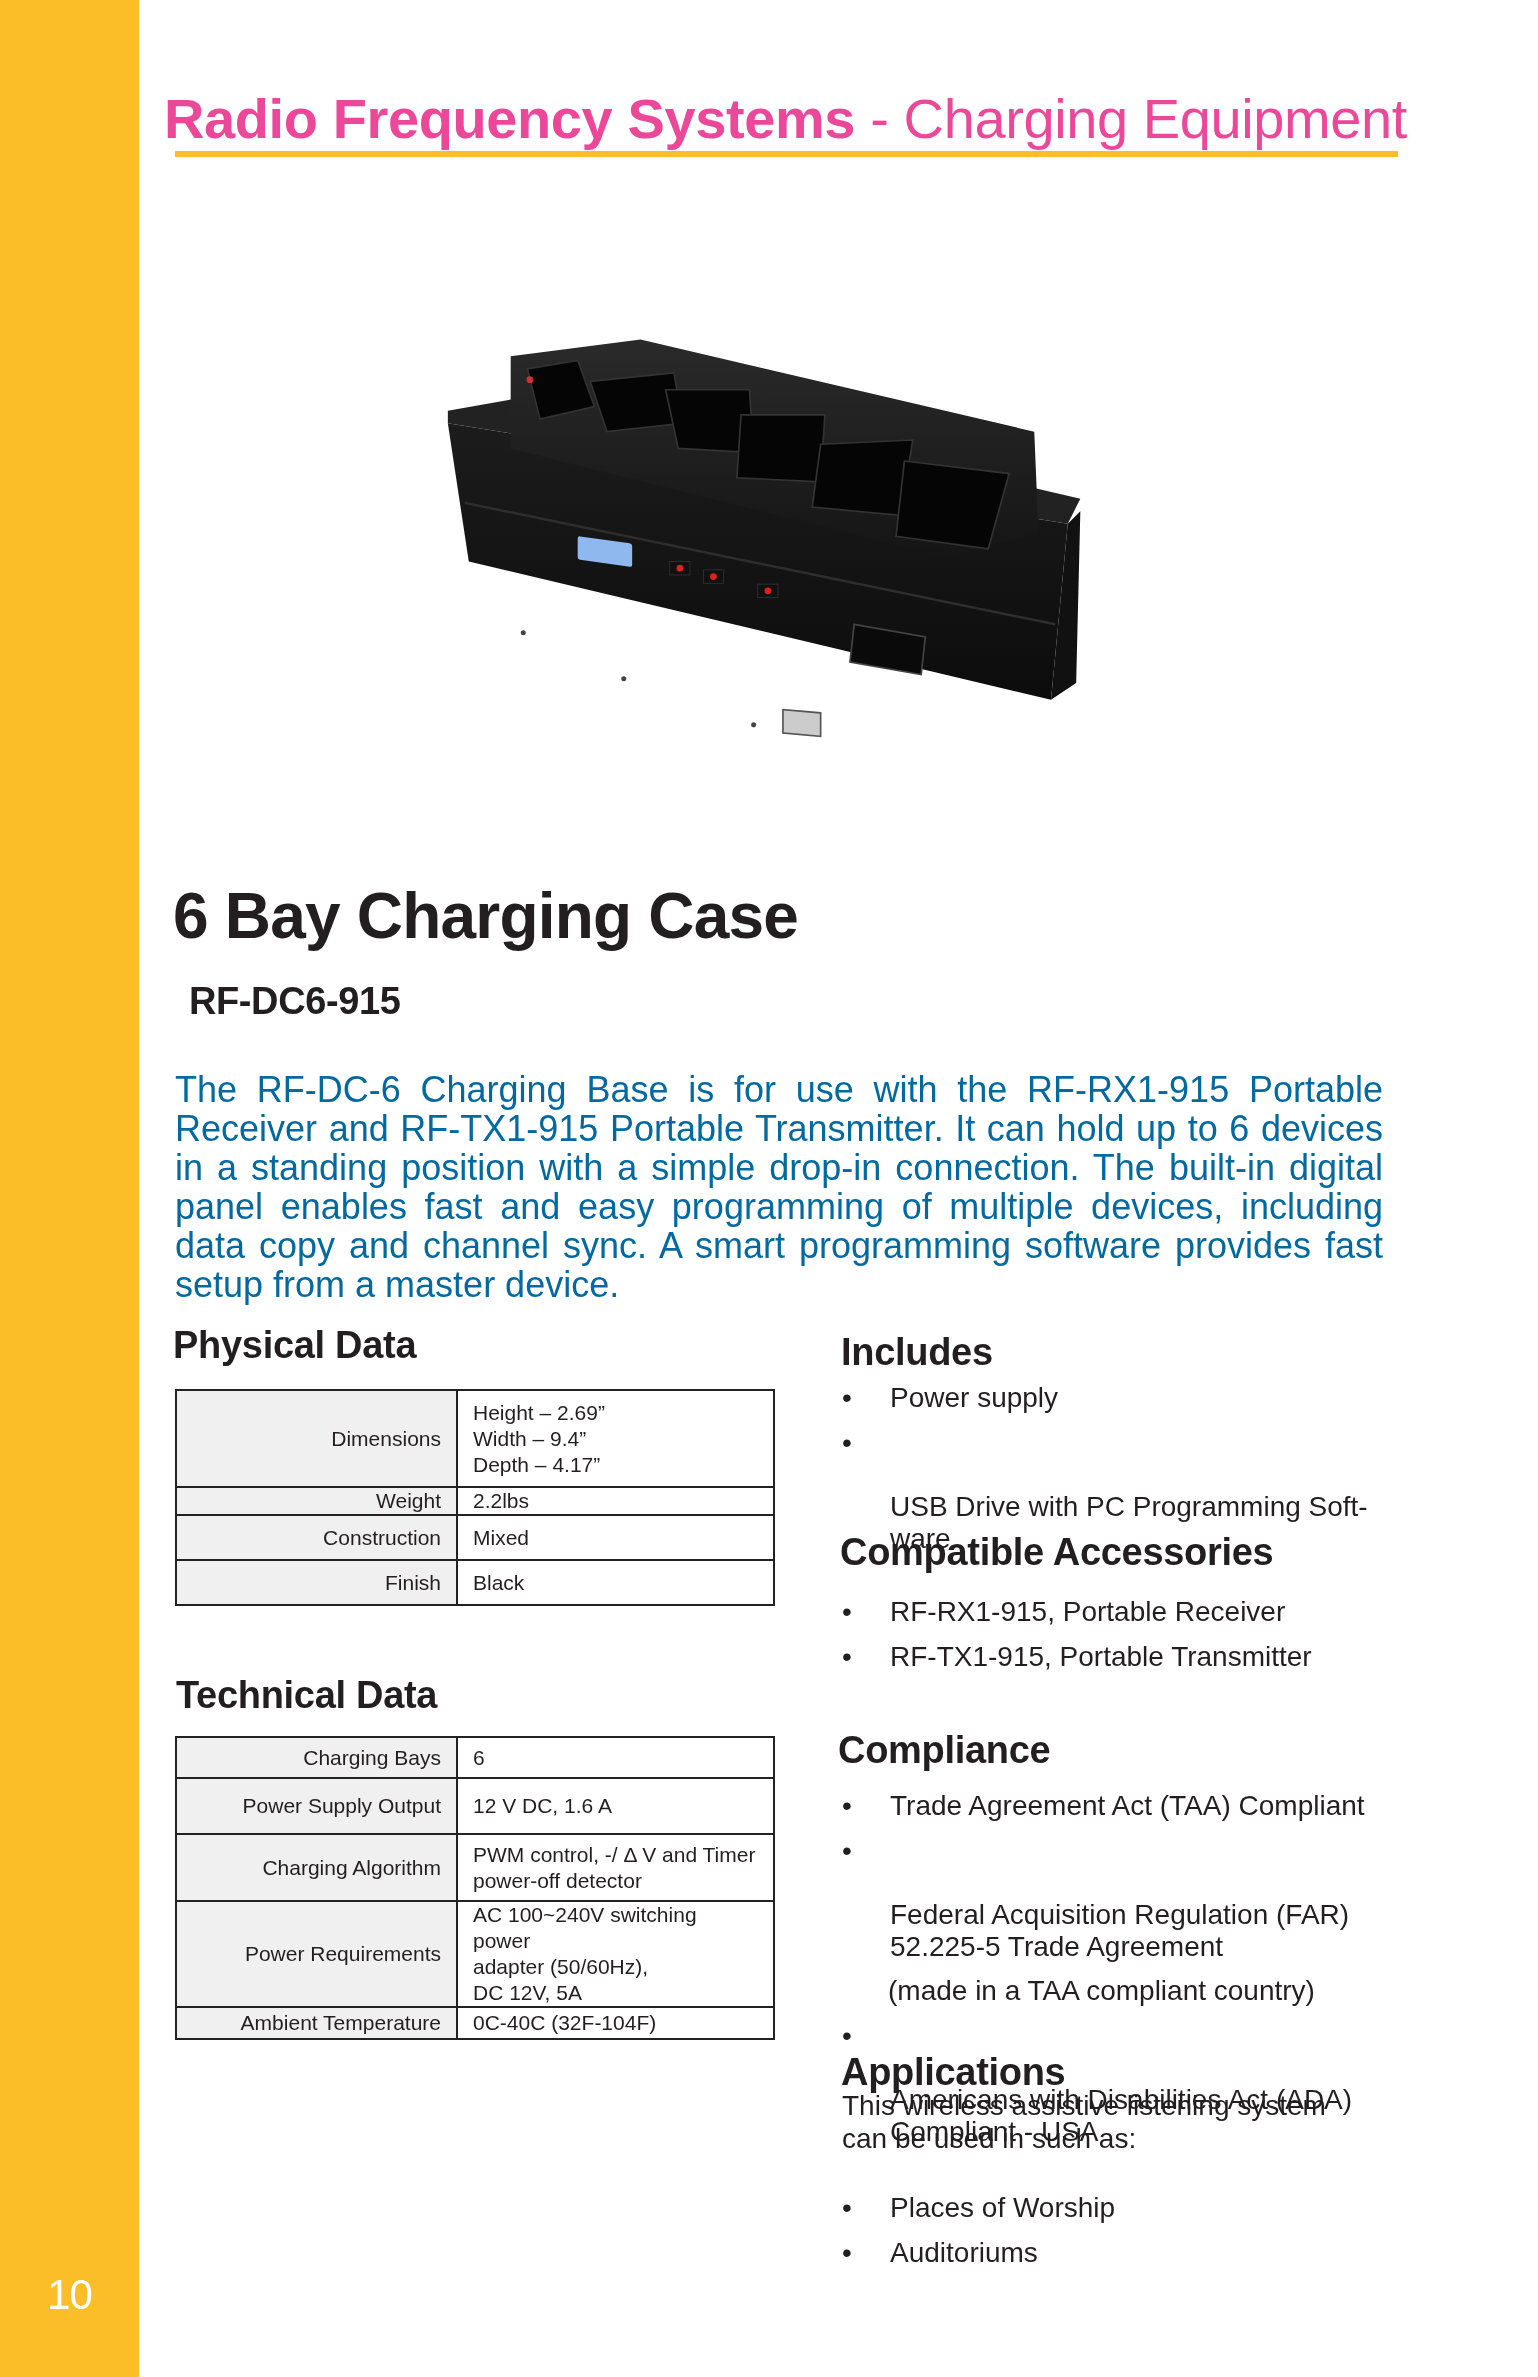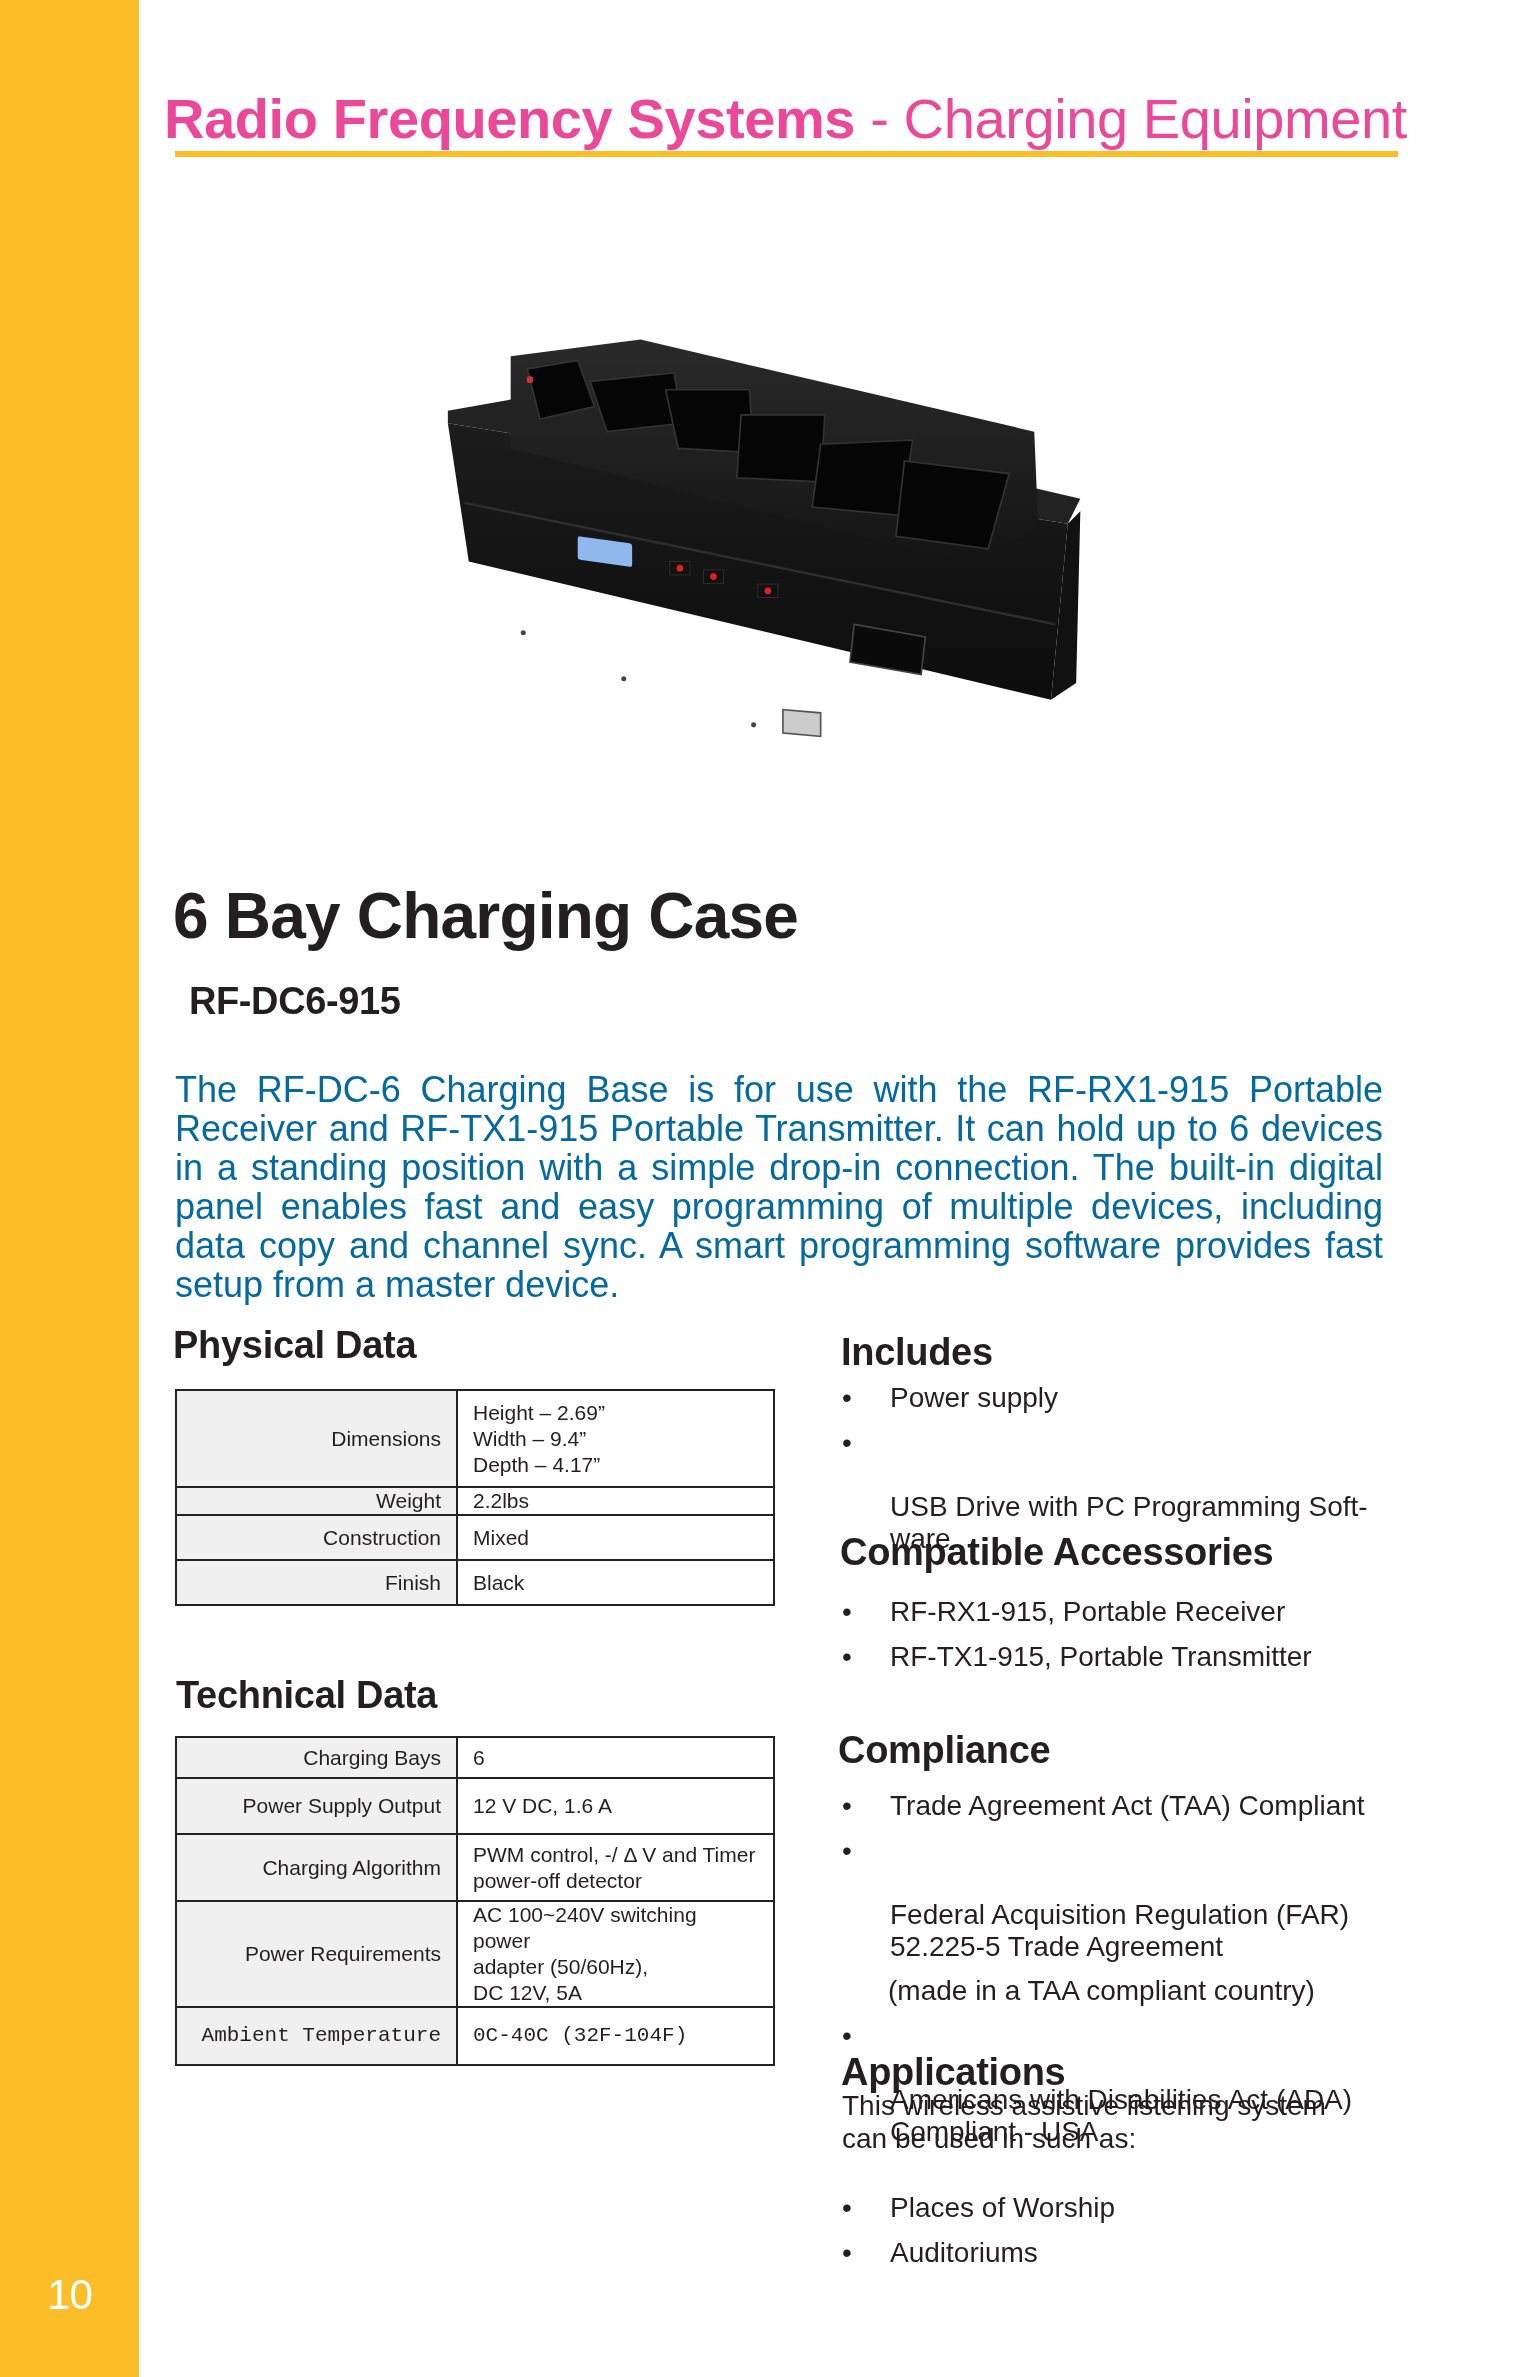--- a/index.html
+++ b/index.html
@@ -138,21 +138,21 @@
     <td class="label">Charging Algorithm</td>
     <td class="value">PWM control, -/ Δ V and Timer
 power-off detector</td>
   </tr>
   <tr style="height:95px;">
     <td class="label">Power Requirements</td>
     <td class="value">AC 100~240V switching power
 adapter (50/60Hz),
 DC 12V, 5A</td>
   </tr>
-  <tr style="height:58px;font-family:Liberation Mono, monospace;">
+  <tr style="height:32px;">
     <td class="label">Ambient Temperature</td>
     <td class="value">0C-40C (32F-104F)</td>
   </tr>
 </tbody>
   </table>
 
 <div class="section-heading" style="left:841px; top:1330px;">Includes</div>
 <ul class="bullet-list" style="top:1382px;">
   <li style="margin-bottom:12.6px;">
     <span class="dot">•</span>

